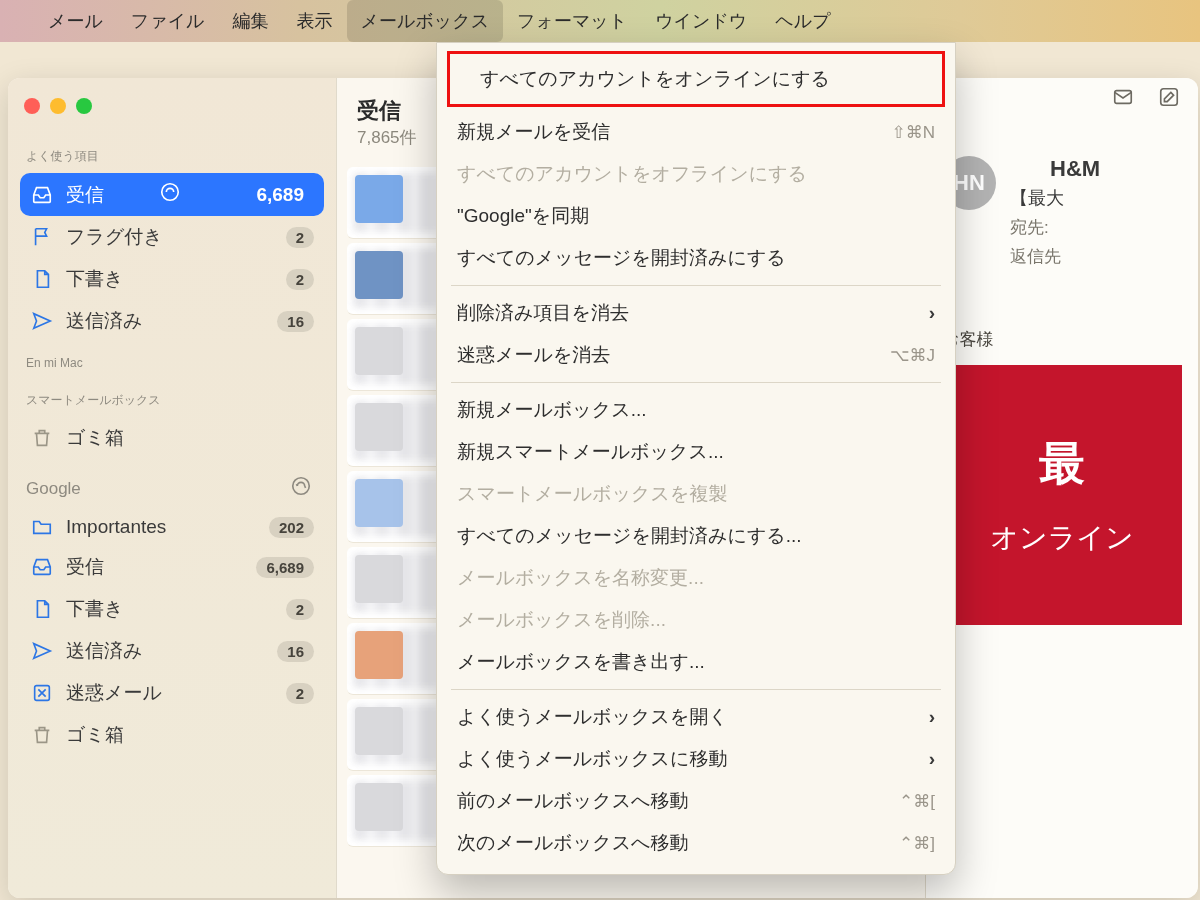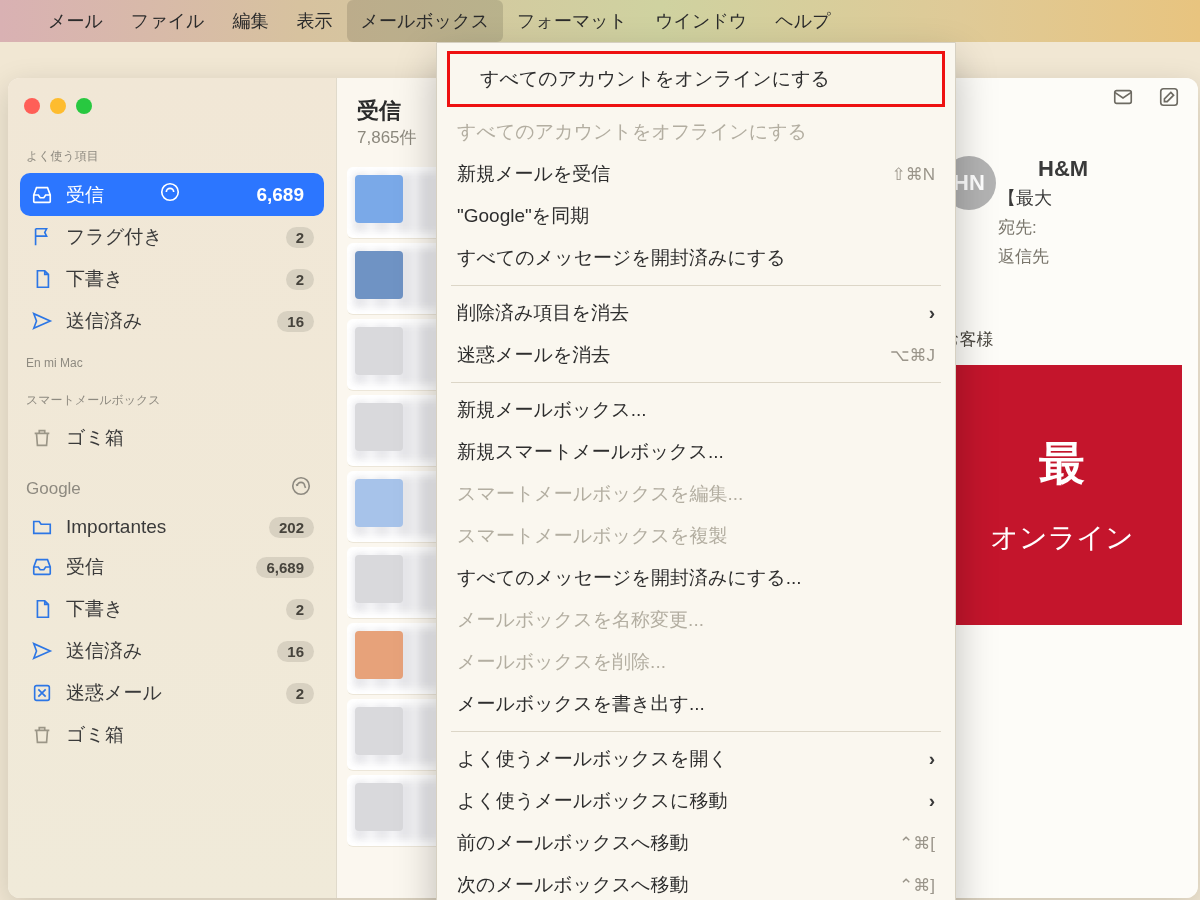--- a/index.html
+++ b/index.html
@@ -40,21 +40,21 @@
   .list-hdr .sub { font-size:17px; color:#8c887d; }
   .msgs { padding:8px 10px; }
   .msg { height:72px; background:#fff; border-bottom:1px solid #ece6d8; border-radius:6px; margin-bottom:4px; position:relative; }
   .msg .blur { position:absolute; inset:6px; background:repeating-linear-gradient(90deg,#e6e6ea 0 14px,#f4f4f6 14px 22px); filter:blur(3px); border-radius:4px; opacity:.9; }
   .msg .swatch { position:absolute; left:8px; top:8px; width:48px; height:48px; border-radius:4px; }
 
   
   .preview { flex:1; background:#fdfcf8; padding:18px 16px; position:relative; }
   .toolbar-icons { position:absolute; right:18px; top:8px; display:flex; gap:24px; color:#6d6a62; }
   .avatar { width:54px; height:54px; border-radius:50%; background:#b3b3b3; color:#fff; display:flex; align-items:center; justify-content:center; font-size:22px; font-weight:600; }
-  .pv-head { display:flex; gap:2px; margin-top:60px; }
+  .pv-head { display:flex; gap:14px; margin-top:60px; }
   .pv-meta { font-size:17px; color:#3a3a3a; }
   .pv-meta .sender { font-size:22px; font-weight:700;margin-left:40px; }
   .pv-meta .subj { font-size:18px; margin-top:4px; }
   .pv-meta .row { color:#7a766c; margin-top:6px; }
   .pv-body { margin-top:60px; }
   .pv-greet { font-size:17px; color:#4a4740; margin-bottom:14px; }
   .redbanner { background:#c4152c; color:#fff; padding:40px 12px; height:260px; display:flex; flex-direction:column; align-items:center; justify-content:center; }
   .redbanner .big { font-size:46px; font-weight:700; }
   .redbanner .small { font-size:28px; margin-top:24px; }
 
@@ -83,51 +83,48 @@
   <span class="mitem">ウインドウ</span>
   <span class="mitem">ヘルプ</span>
 </div>
 
 <div class="dropdown" id="dropdown">
     <div class="highlight-box">
       <div class="mrow">
         <span>すべてのアカウントをオンラインにする</span>
       </div>
     </div>
+    <div class="mrow">
+      <span>新規メールを受信</span>
+      <span class="sc">⇧⌘N</span>
+    </div>
     <div class="mrow disabled">
       <span>すべてのアカウントをオフラインにする</span>
     </div>
     <div class="mrow">
-      <span>新規メールを受信</span>
-      <span class="sc">⇧⌘N</span>
-    </div>
-    <div class="mrow">
       <span>"Google"を同期</span>
     </div>
     <div class="mrow">
       <span>すべてのメッセージを開封済みにする</span>
     </div>
     <div class="msep"></div>
     <div class="mrow">
       <span>削除済み項目を消去</span>
       <span class="chev">›</span>
     </div>
     <div class="mrow">
       <span>迷惑メールを消去</span>
       <span class="sc">⌥⌘J</span>
     </div>
     <div class="msep"></div>
     <div class="mrow">
       <span>新規メールボックス...</span>
     </div>
     <div class="mrow">
       <span>新規スマートメールボックス...</span>
-    </div>
-    <div class="mrow disabled">
-      <span>スマートメールボックスを編集...</span>
     </div>
     <div class="mrow disabled">
       <span>スマートメールボックスを複製</span>
     </div>
     <div class="mrow">
       <span>すべてのメッセージを開封済みにする...</span>
     </div>
     <div class="mrow disabled">
       <span>メールボックスを名称変更...</span>
     </div>

